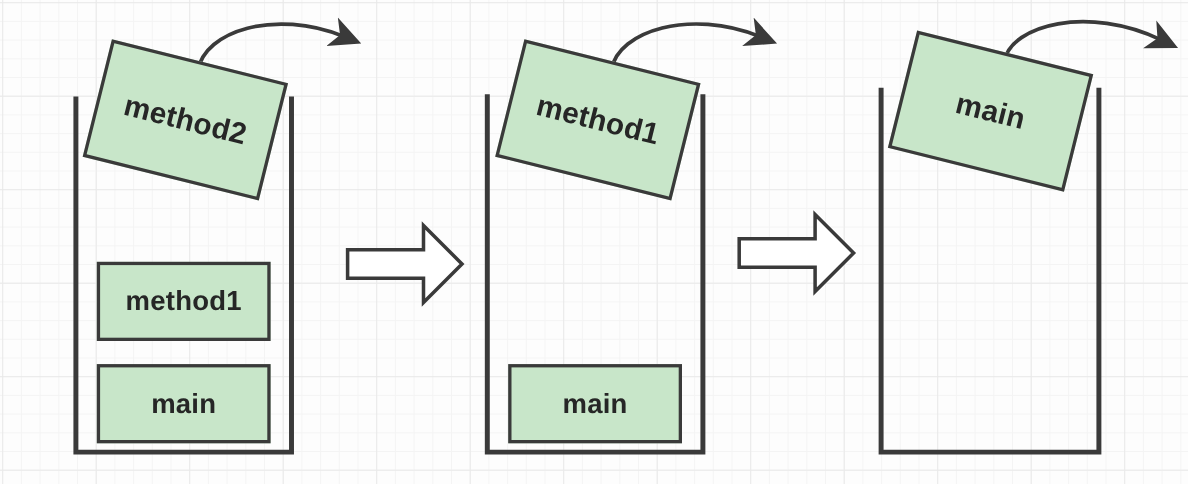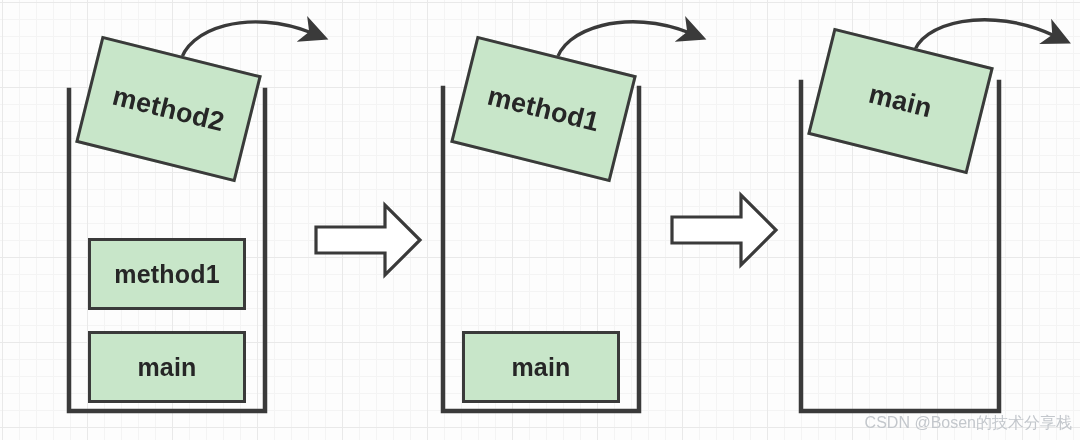--- a/index.html
+++ b/index.html
@@ -115,15 +115,14 @@
   <div class="frame-box" style="left:88px; top:238px; width:158px; height:72px;">method1</div>
 
   <div class="frame-box" style="left:88px; top:331px; width:158px; height:72px;">main</div>
 
   <div class="popped-box" style="left:461px; top:54px; width:165px; height:110px; transform: rotate(14deg);">method1</div>
 
   <div class="frame-box" style="left:462px; top:331px; width:158px; height:72px;">main</div>
 
   <div class="popped-box" style="left:818px; top:46px; width:165px; height:110px; transform: rotate(14deg);">main</div>
 
-  <div class="watermark">CSDN @Bosen的技术分享栈</div>
 
 </div>
 
 </body></html>

